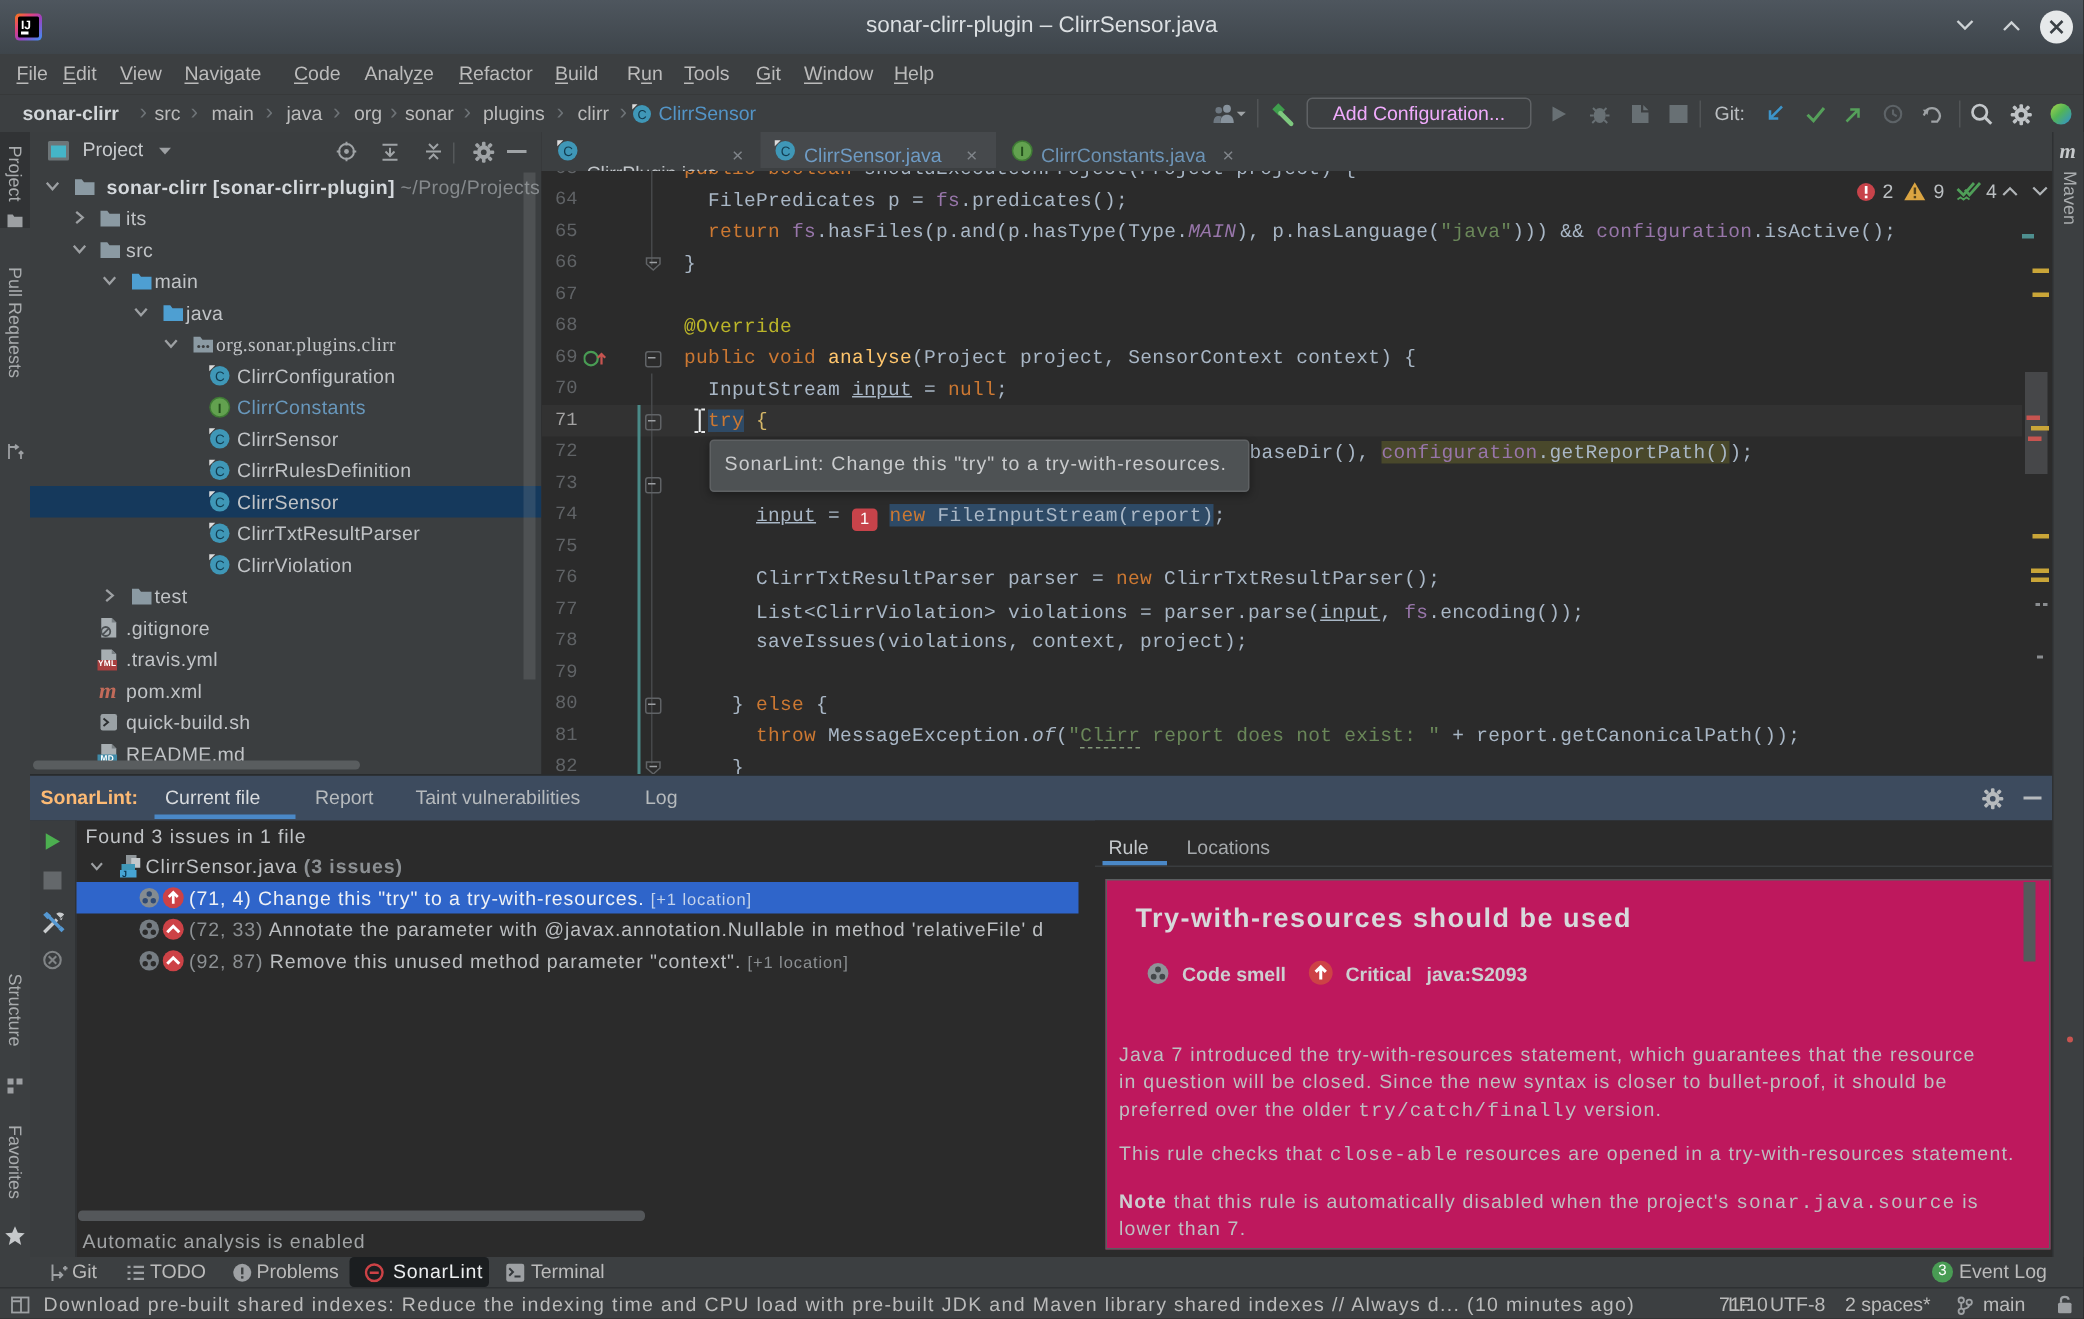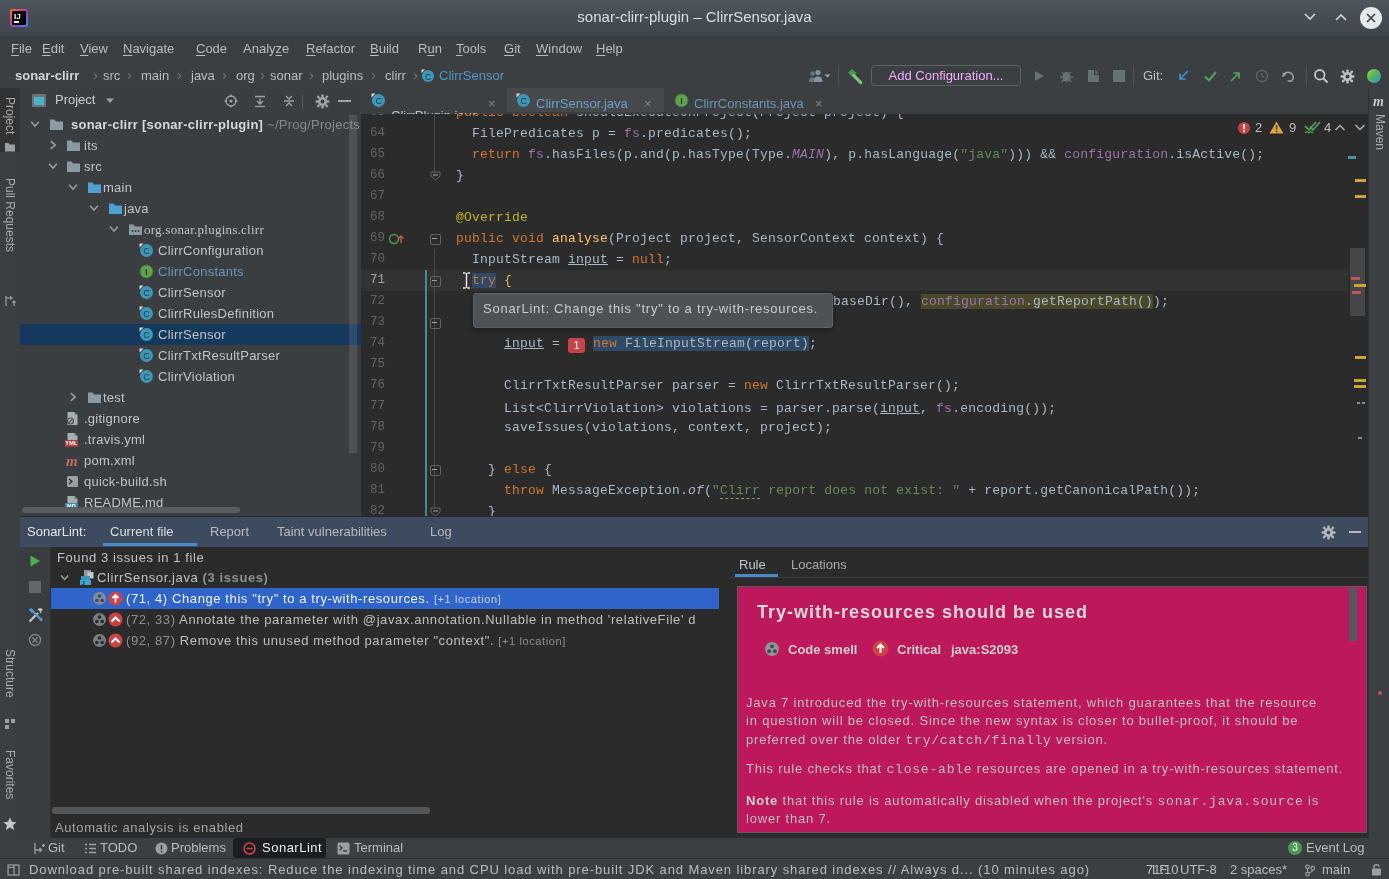--- a/index.html
+++ b/index.html
@@ -550,21 +550,21 @@
 
   <div class="a" style="left:112px;top:179px;width:358px;height:33px;background:#4e5254;border:1px solid #5e6163;border-radius:3px;box-shadow:0 2px 6px rgba(0,0,0,0.35);"></div>
   <div class="a" style="left:122px;top:187px;color:#c9cbcd;letter-spacing:0.75px;">SonarLint: Change this "try" to a try-with-resources.</div>
 
   <svg class="a" style="left:101px;top:158px" width="9" height="17" viewBox="0 0 9 17">
       <path d="M1 1 L3.5 1 M5.5 1 L8 1 M4.5 1 L4.5 16 M1 16 L3.5 16 M5.5 16 L8 16" stroke="#e8eaeb" stroke-width="1.4" fill="none"></path>
     </svg>
 </div>
 <div class="a" id="sonar">
   <div id="sheader">
-    <span class="a" style="left:7px;top:7px;color:#e5e5e5;">SonarLint:</span>
+    <span class="a" style="left:7px;top:7px;color:#fdba74;font-weight:bold;">SonarLint:</span>
     <span class="a" style="left:90px;top:7px;color:#d8dbde;">Current file</span>
     <div class="a" style="left:83px;top:26px;width:94px;height:3px;background:#4a88c7;"></div>
     <span class="a" style="left:190px;top:7px;color:#b6babd;">Report</span>
     <span class="a" style="left:257px;top:7px;color:#b6babd;">Taint vulnerabilities</span>
     <span class="a" style="left:410px;top:7px;color:#b6babd;">Log</span>
     <svg class="a" style="left:1301px;top:8px" width="15" height="15" viewBox="0 0 15 15">
         <g fill="#b6babd">
           <circle cx="7.5" cy="7.5" r="4.6"></circle>
           <rect x="6.3" y="0.5" width="2.4" height="3" rx="0.8"></rect>
           <rect x="6.3" y="11.5" width="2.4" height="3" rx="0.8"></rect>

